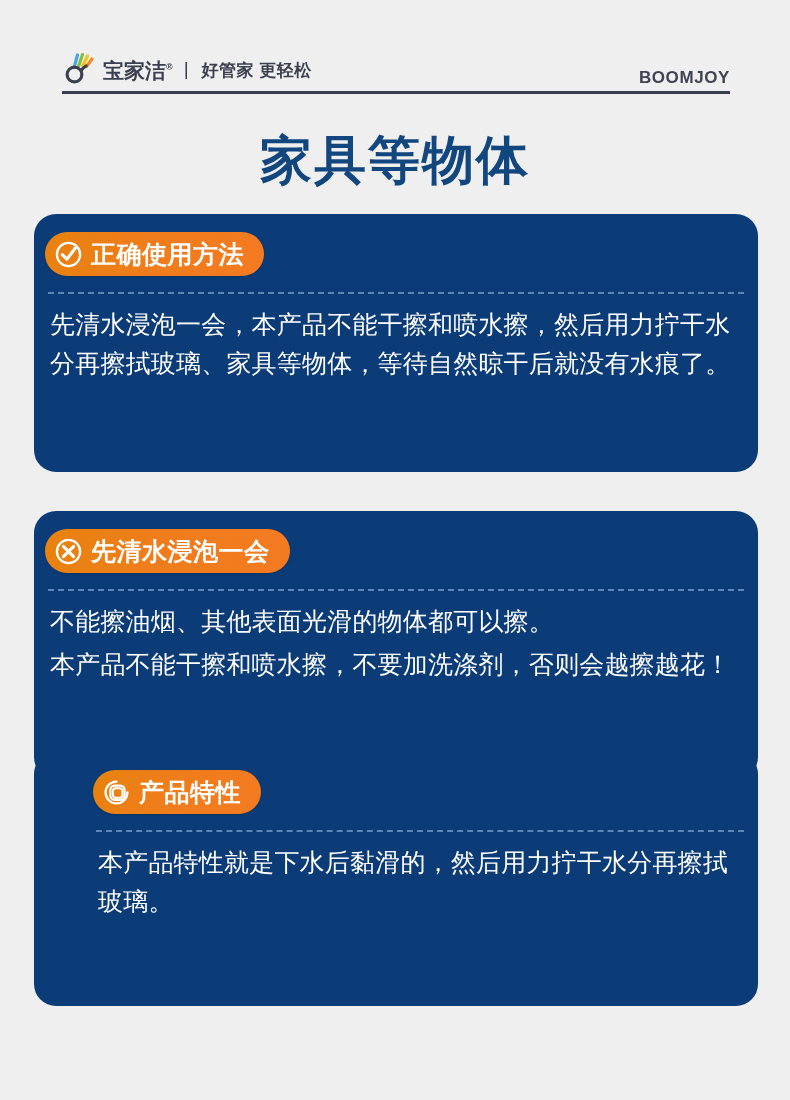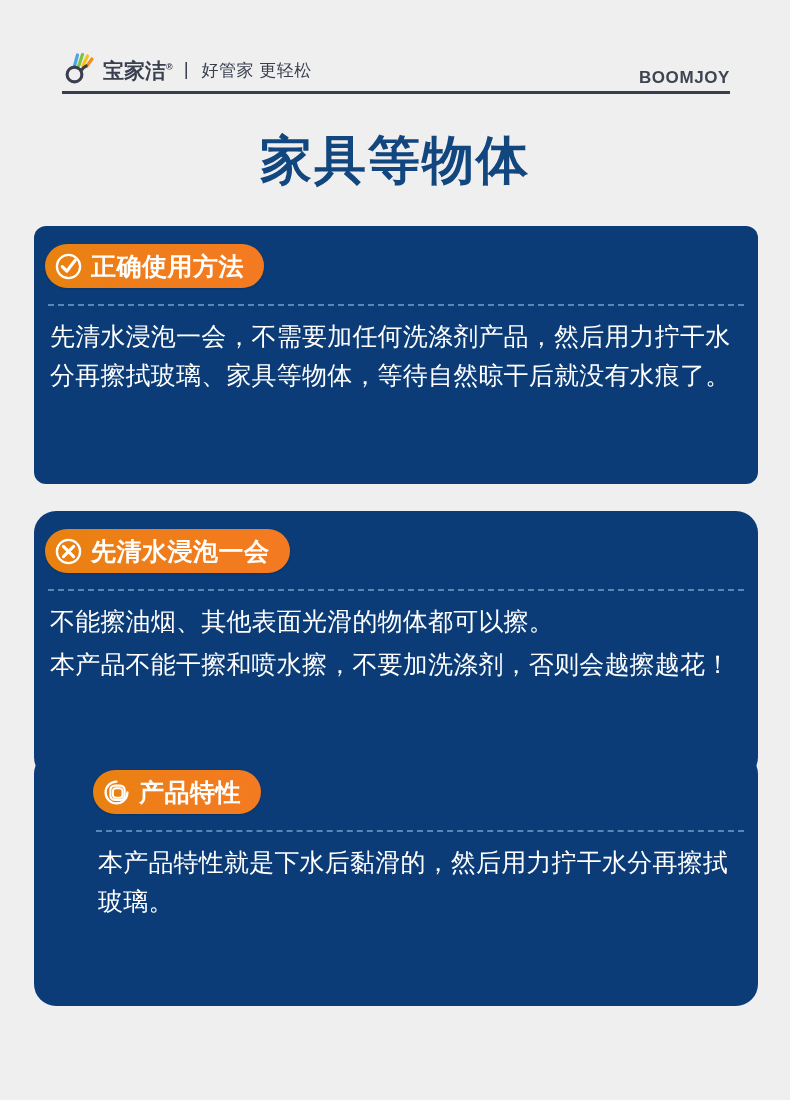--- a/index.html
+++ b/index.html
@@ -21,21 +21,21 @@
   .brand-cn {
     font-size:21px; font-weight:bold; color:#3a3f4f;
     letter-spacing:0px; line-height:1; position:relative; top:1px;
   }
   .brand-reg { font-size:9px; vertical-align:super; font-weight:bold; }
   .brand-sep {
     color:#3a3f4f; font-size:19px; font-weight:400; padding:0 6px 0 4px;
     position:relative; top:0px;
   }
   .brand-slogan {
-    font-size:17px; font-weight:normal; color:#3a3f4f; letter-spacing:0.5px;
+    font-size:17px; font-weight:bold; color:#3a3f4f; letter-spacing:0.5px;
     position:relative; top:1px;
   }
   .boomjoy {
     font-size:17px; font-weight:bold; color:#3f4454;
     letter-spacing:0.6px;
     margin-top:18px;
   }
   .header-rule {
     position:absolute; left:62px; top:91px; width:668px; height:3px;
     background:#3a3f4f;
@@ -50,21 +50,21 @@
     font-family:"DejaVu Sans","Liberation Sans",sans-serif;
   }
 
   
   .card {
     position:absolute; left:34px; width:724px;
     background:#0b3c77;
     border-radius:22px;
     padding:18px 0 0 0;
   }
-  #card-0 { top:226px; height:258px;border-radius:12px; }
+  #card-0 { top:214px; height:258px; }
   #card-1 { top:511px; height:268px; }
   #card-2 { top:752px; height:254px;padding-left:48px; }
 
   .badge {
     display:inline-flex; align-items:center;
     height:44px;
     margin-left:11px;
     padding:0 20px 0 10px;
     border-radius:22px;
     background:linear-gradient(100deg,#e8820e 0%,#ef7d1b 45%,#f47a21 100%);
@@ -129,21 +129,21 @@
     <div class="badge">
       <span class="badge-icon">
         <svg width="27" height="27" viewBox="0 0 27 27">
           <circle cx="13.5" cy="13.5" r="11.6" stroke="#ffffff" stroke-width="2.3" fill="none"></circle>
           <path d="M7.3 13.6 L11.8 18.2 L20.2 7.2" stroke="#ffffff" stroke-width="3.1" fill="none" stroke-linecap="round" stroke-linejoin="round"></path>
         </svg>
       </span>
       <span class="badge-label">正确使用方法</span>
     </div>
     <div class="divider"></div>
-    <div class="body-text">先清水浸泡一会，不需要加任何洗涤剂产品，然后用力拧干水分再擦拭玻璃、家具等物体，等待自然晾干后就没有水痕了。</div>
+    <div class="body-text">先清水浸泡一会，本产品不能干擦和喷水擦，然后用力拧干水分再擦拭玻璃、家具等物体，等待自然晾干后就没有水痕了。</div>
   </div>
 
   <div class="card" id="card-1">
     <div class="badge">
       <span class="badge-icon">
         <svg width="27" height="27" viewBox="0 0 27 27">
           <circle cx="13.5" cy="13.5" r="11.6" stroke="#ffffff" stroke-width="2.3" fill="none"></circle>
           <path d="M8.4 8.4 L18.6 18.6 M18.6 8.4 L8.4 18.6" stroke="#ffffff" stroke-width="3.1" stroke-linecap="round"></path>
         </svg>
       </span>

